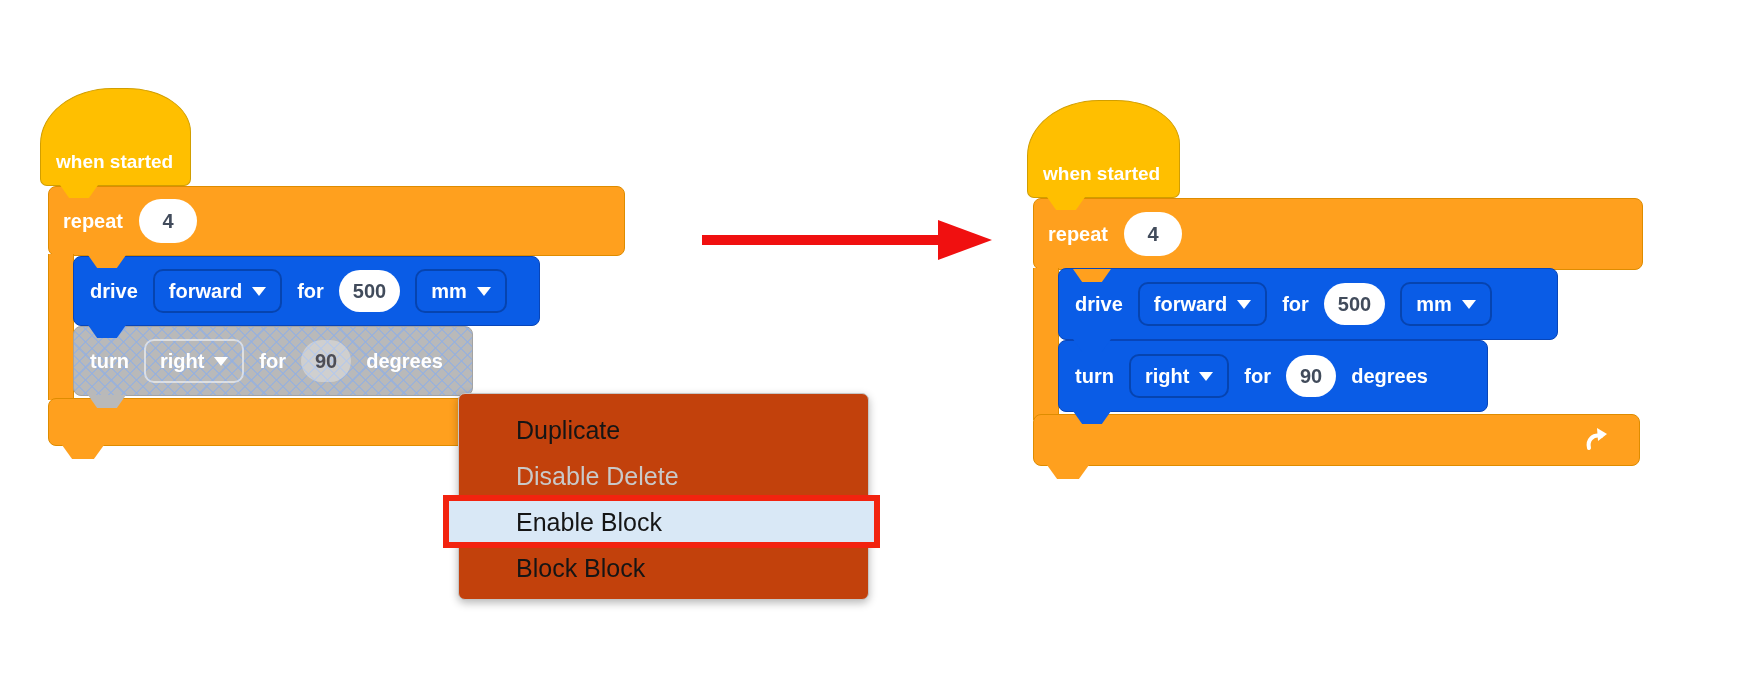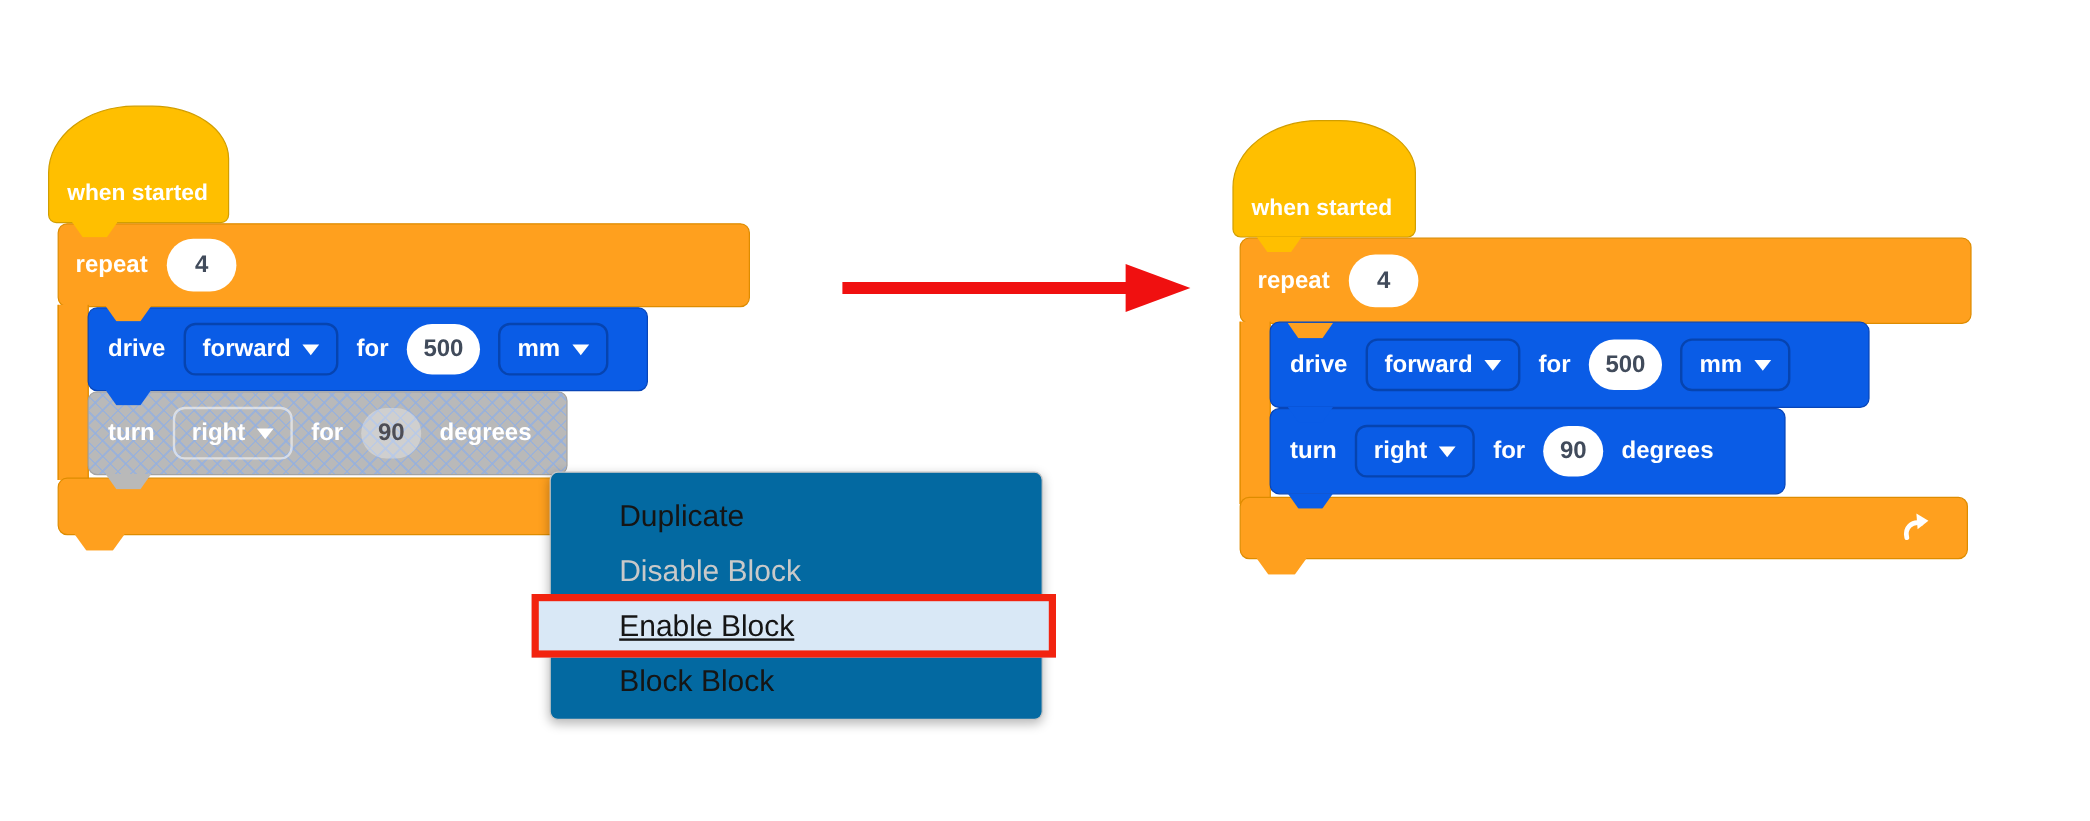--- a/index.html
+++ b/index.html
@@ -37,27 +37,27 @@
        align-items:center;gap:15px;padding:0 16px;z-index:2;}
   .stmt.blue{background:#0A5CE6;border:1px solid #0845B8;}
   .stmt.disabled{background-color:#b9b9b9;border:1px solid #a3a3a3;
        background-image:
          repeating-linear-gradient(45deg, rgba(148,176,224,.75) 0 1.5px, transparent 1.5px 9px),
          repeating-linear-gradient(135deg, rgba(148,176,224,.75) 0 1.5px, transparent 1.5px 9px);}
   .stmt.disabled .dropdown{border-color:rgba(255,255,255,.55);}
   .stmt.disabled .pill{background:rgba(255,255,255,.32);color:#4d4d55;}
 
   
-  .menu{position:absolute;left:458px;top:393px;width:411px;height:207px;background:#0369a1;
+  .menu{position:absolute;left:458px;top:393px;width:411px;height:207px;background:#c2410c;
        border:1px solid #c6c6c6;border-radius:7px;box-shadow:0 3px 9px rgba(0,0,0,.28);
        box-sizing:border-box;padding-top:13px;z-index:5;}
   .menu-item{height:46px;display:flex;align-items:center;padding-left:57px;
        font-size:25px;color:#151515;}
   .menu-item.disabled{color:#c9c9c9;}
-  .menu-item.selected{position:relative;text-decoration:underline;}
+  .menu-item.selected{position:relative;}
   .menu-item.selected::before{content:"";position:absolute;left:-16px;right:-12px;top:-4px;
        bottom:-3px;background:#D9E8F6;border:6px solid #F2230F;z-index:0;}
   .menu-item.selected .mi-label{position:relative;z-index:1;}
 
   .loop-icon{width:30px;height:30px;}
 </style>
 </head>
 <body>
 
 <div id="canvas">
@@ -107,21 +107,21 @@
   <svg style="position:absolute;left:698px;top:212px;z-index:4;" width="300" height="56" viewBox="0 0 300 56">
     <rect x="4" y="23" width="242" height="10" fill="#F01010"></rect>
     <polygon points="240,8 294,28 240,48" fill="#F01010"></polygon>
   </svg>
 
   <div class="menu">
     <div class="menu-item">
       <span class="mi-label">Duplicate</span>
     </div>
     <div class="menu-item disabled">
-      <span class="mi-label">Disable Block</span>
+      <span class="mi-label">Disable Delete</span>
     </div>
     <div class="menu-item selected">
       <span class="mi-label">Enable Block</span>
     </div>
     <div class="menu-item">
       <span class="mi-label">Block Block</span>
     </div>
   </div>
 
   <div class="hat" style="left:1027px;top:100px;width:153px;height:98px;">

